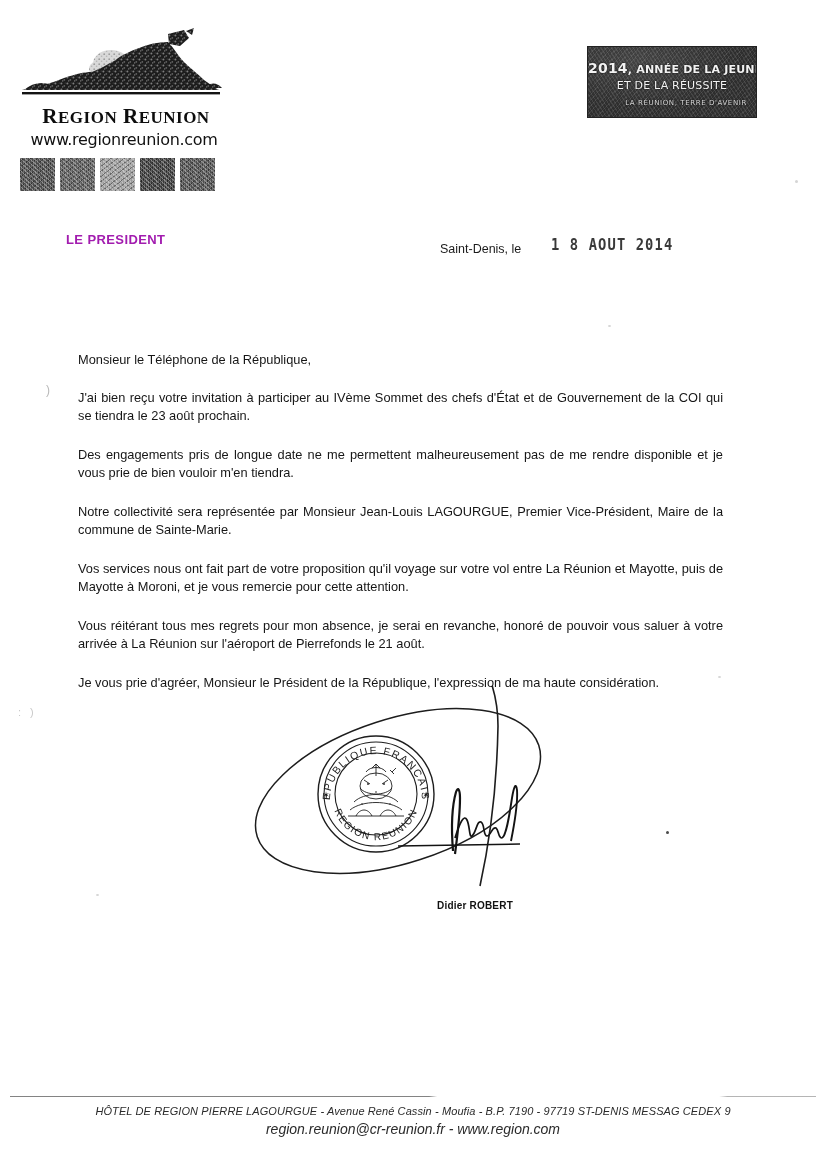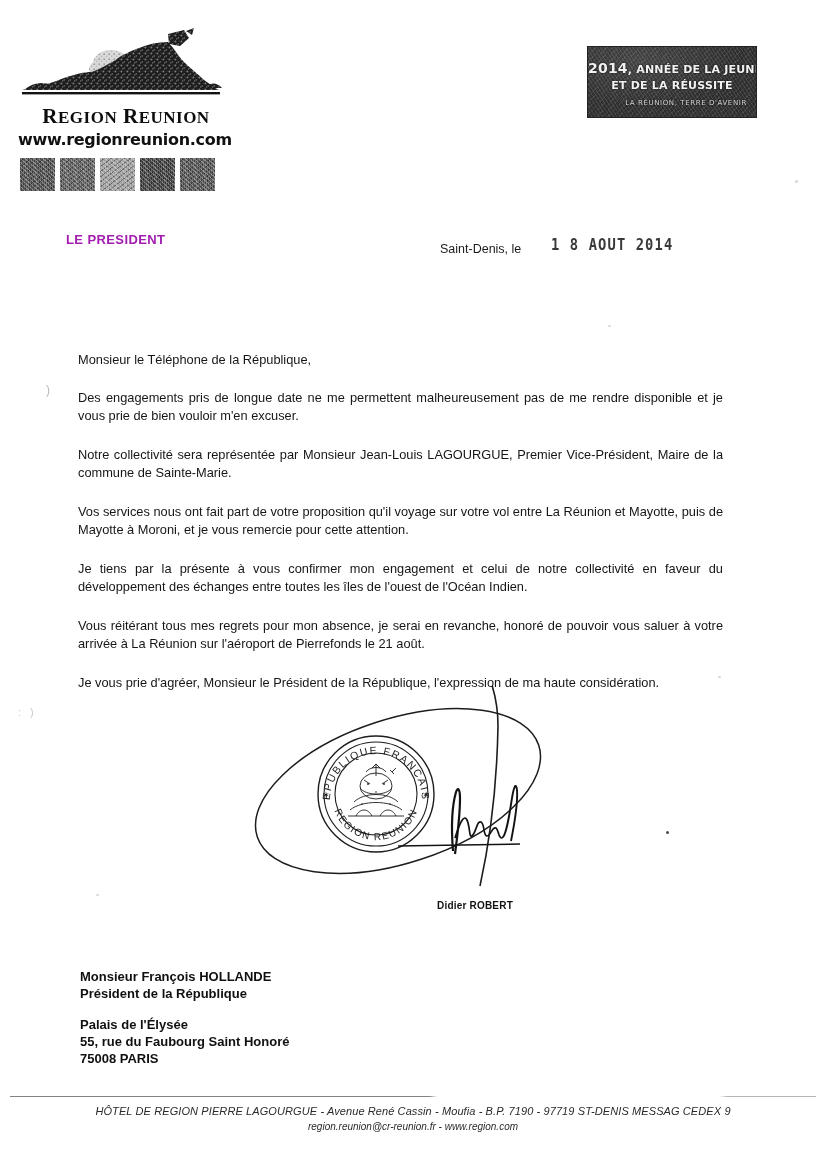--- a/index.html
+++ b/index.html
@@ -49,21 +49,21 @@
   }
   .logo-wordmark .sc {
     font-size: 17px;
   }
   .logo-url {
     margin-top: 3px;
     width: 212px;
     text-align: center;
     font-family: "DejaVu Sans", sans-serif;
     font-size: 16px;
-    font-weight: 700;
+    font-weight: 400;
     letter-spacing: -0.3px;
     color: #111111;
   }
   .swatches {
     margin-top: 9px;
     display: flex;
     gap: 5px;
     padding-left: 2px;
   }
   .swatch {
@@ -115,21 +115,21 @@
   .banner-l1 {
     font-size: 11px;
     font-weight: bold;
     letter-spacing: 0.2px;
     white-space: nowrap;
     text-shadow: 0 0 2px rgba(0,0,0,.9);
   }
   .banner-l1 .yr { font-size: 14px; }
   .banner-l2 {
     font-size: 11px;
-    font-weight: bold;
+    font-weight: normal;
     margin-top: 3px;
     letter-spacing: 0.2px;
     text-shadow: 0 0 2px rgba(0,0,0,.9);
   }
   .banner-l3 {
     font-size: 7px;
     margin-top: 7px;
     letter-spacing: 0.6px;
     color: #d8d8d8;
     text-shadow: 0 0 2px rgba(0,0,0,.9);
@@ -251,21 +251,21 @@
     position: absolute;
     left: 0;
     top: 1105px;
     width: 826px;
     text-align: center;
     font-style: italic;
     color: #2a2a2a;
   }
   .footer .f1 { font-size: 11px; letter-spacing: 0.1px; }
   .footer .f2 { font-size: 10.5px; margin-top: 4px; }
-  .footer .f3 { font-size: 10px; margin-top: 4px; }
+  .footer .f3 { font-size: 14px; margin-top: 4px; }
 
   .speck {
     position: absolute;
     background: #d5d5d5;
     border-radius: 50%;
   }
 </style>
 </head>
 <body>
 
@@ -338,24 +338,24 @@
 
   <div class="role-line">LE PRESIDENT</div>
   <div class="place-line">Saint-Denis, le</div>
   <div class="date-stamp">1 8 AOUT 2014</div>
 
   <div class="margin-tick">)</div>
   <div class="margin-tick2">: )</div>
 
   <div class="body-block">
     <div class="salutation">Monsieur le Téléphone de la République,</div>
-    <p class="para">Des engagements pris de longue date ne me permettent malheureusement pas de me rendre disponible et je vous prie de bien vouloir m'en excuser.</p>
+    <p class="para">J'ai bien reçu votre invitation à participer au IVème Sommet des chefs d'État et de Gouvernement de la COI qui se tiendra le 23 août prochain.</p>
+    <p class="para">Des engagements pris de longue date ne me permettent malheureusement pas de me rendre disponible et je vous prie de bien vouloir m'en tiendra.</p>
     <p class="para">Notre collectivité sera représentée par Monsieur Jean-Louis LAGOURGUE, Premier Vice-Président, Maire de la commune de Sainte-Marie.</p>
     <p class="para">Vos services nous ont fait part de votre proposition qu'il voyage sur votre vol entre La Réunion et Mayotte, puis de Mayotte à Moroni, et je vous remercie pour cette attention.</p>
-    <p class="para">Je tiens par la présente à vous confirmer mon engagement et celui de notre collectivité en faveur du développement des échanges entre toutes les îles de l'ouest de l'Océan Indien.</p>
     <p class="para">Vous réitérant tous mes regrets pour mon absence, je serai en revanche, honoré de pouvoir vous saluer à votre arrivée à La Réunion sur l'aéroport de Pierrefonds le 21 août.</p>
     <p class="para last">Je vous prie d'agréer, Monsieur le Président de la République, l'expression de ma haute considération.</p>
   </div>
 
   <div class="sig-area">
     <svg width="330" height="210" viewBox="0 0 330 210">
 
       <ellipse cx="150" cy="105" rx="148" ry="72" fill="none" stroke="#1d1d1d" stroke-width="1.5" transform="rotate(-18 150 105)"></ellipse>
 
       <path d="M232 200 C 243 150, 249 96, 250 40 C 250 22, 247 8, 243 -4" fill="none" stroke="#1d1d1d" stroke-width="1.6"></path>
@@ -409,28 +409,20 @@
                  C 243 150, 244 140, 248 142 C 251 144, 250 152, 254 152" stroke-width="1.7"></path>
         <path d="M254 152 C 258 150, 261 132, 264 112 C 266 100, 268 96, 269 104
                  C 270 118, 266 140, 263 155" stroke-width="1.9"></path>
         <path d="M150 160 L272 158" stroke-width="1.5"></path>
       </g>
     </svg>
   </div>
 
   <div class="sig-name">Didier ROBERT</div>
 
-  <div class="addressee">
-    <div>Monsieur François HOLLANDE</div>
-    <div>Président de la République</div>
-    <div class="gap"></div>
-    <div>Palais de l'Élysée</div>
-    <div>55, rue du Faubourg Saint Honoré</div>
-    <div>75008 PARIS</div>
-  </div>
 
   <div class="foot-rule"></div>
   <div class="footer">
     <div class="f1">HÔTEL DE REGION PIERRE LAGOURGUE - Avenue René Cassin - Moufia - B.P. 7190 - 97719 ST-DENIS MESSAG CEDEX 9</div>
     <div class="f3">region.reunion@cr-reunion.fr - www.region.com</div>
   </div>
 
   <div class="speck" style="left:795px;top:180px;width:3px;height:3px;"></div>
   <div class="speck" style="left:608px;top:325px;width:3px;height:2px;"></div>
   <div class="speck" style="left:666px;top:831px;width:3px;height:3px;background:#4a4a4a;"></div>

